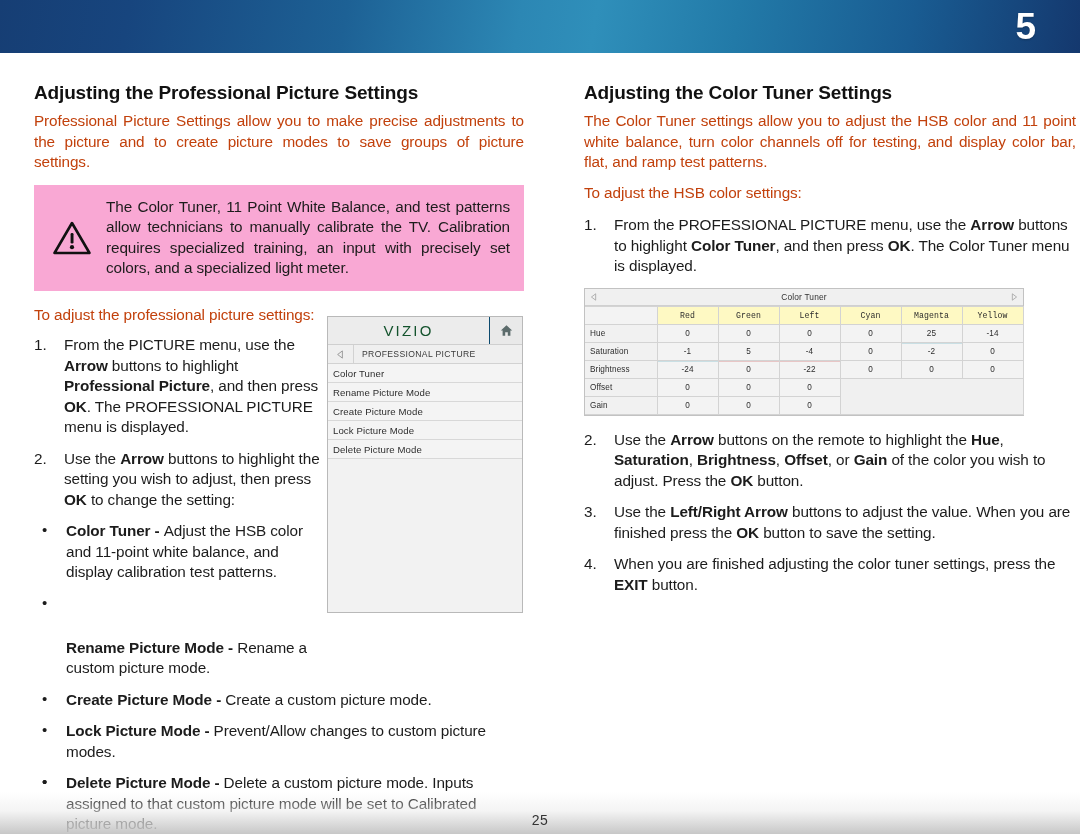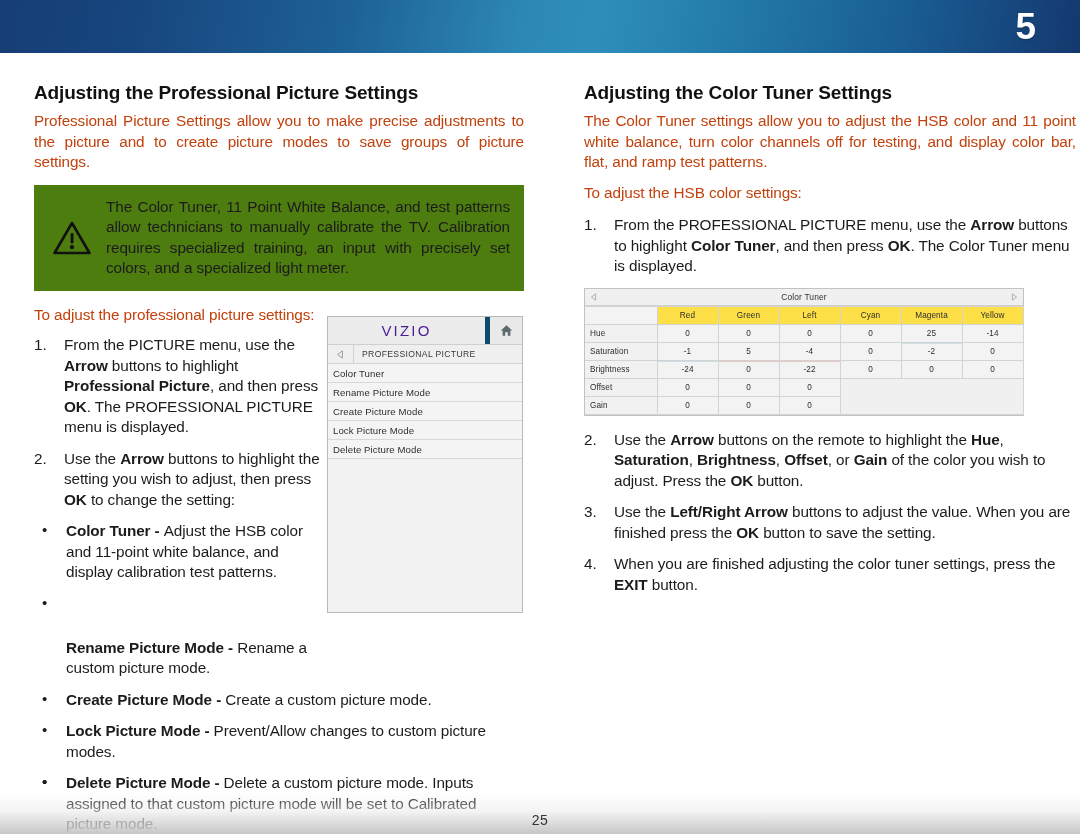--- a/index.html
+++ b/index.html
@@ -88,21 +88,21 @@
     margin: 0 0 10px 0;
     text-align: justify;
     color: #c2410c;
     letter-spacing: -0.1px;
   }
   p.body.noj { text-align: left; }
 
   
   .note-box {
     position: relative;
-    background: #4d7c0f;
+    background: #f9a8d4;
     margin: 12px 0 14px 0;
     padding: 12px 14px 12px 72px;
     min-height: 82px;
   }
   .note-icon {
     position: absolute;
     left: 18px;
     top: 50%;
     transform: translateY(-50%);
     width: 40px;
@@ -179,23 +179,23 @@
     background: #ececec;
   }
   .tv-brand {
     flex: 1;
     display: flex;
     align-items: center;
     justify-content: center;
     font-size: 15px;
     font-weight: 500;
     letter-spacing: 2.2px;
-    color: #4c1d95;
+    color: #14532d;
     font-family: "Liberation Sans", sans-serif;
-    border-right: 5px solid #0c4a6e;
+    border-right: 1px solid #0c4a6e;
   }
   .tv-home {
     width: 32px;
     display: flex;
     align-items: center;
     justify-content: center;
     background: #e9e9e9;
   }
   .tv-crumb {
     display: flex;
@@ -270,21 +270,21 @@
     letter-spacing: 0.1px;
   }
   table.ct th.corner { background: #f3f3f3; border-left: none; }
   table.ct td.rowhdr {
     text-align: left;
     padding-left: 5px;
     background: #f1f1f1;
     border-left: none;
   }
   table.ct td.empty-span { background: #f0f0f0; }
-  table.ct th.hcol { background:#fde047; }
+  table.ct th.hcol { background:#fef9c3;font-family:Liberation Mono, monospace; }
   table.ct td.tintR { box-shadow: inset 0 1px 0 #e8c6c6; }
   table.ct td.tintC { box-shadow: inset 0 1px 0 #c9dfe4; }
 </style>
 </head>
 <body>
 
 <div class="header-band">
   <div class="header-chapter">5</div>
 </div>
 

